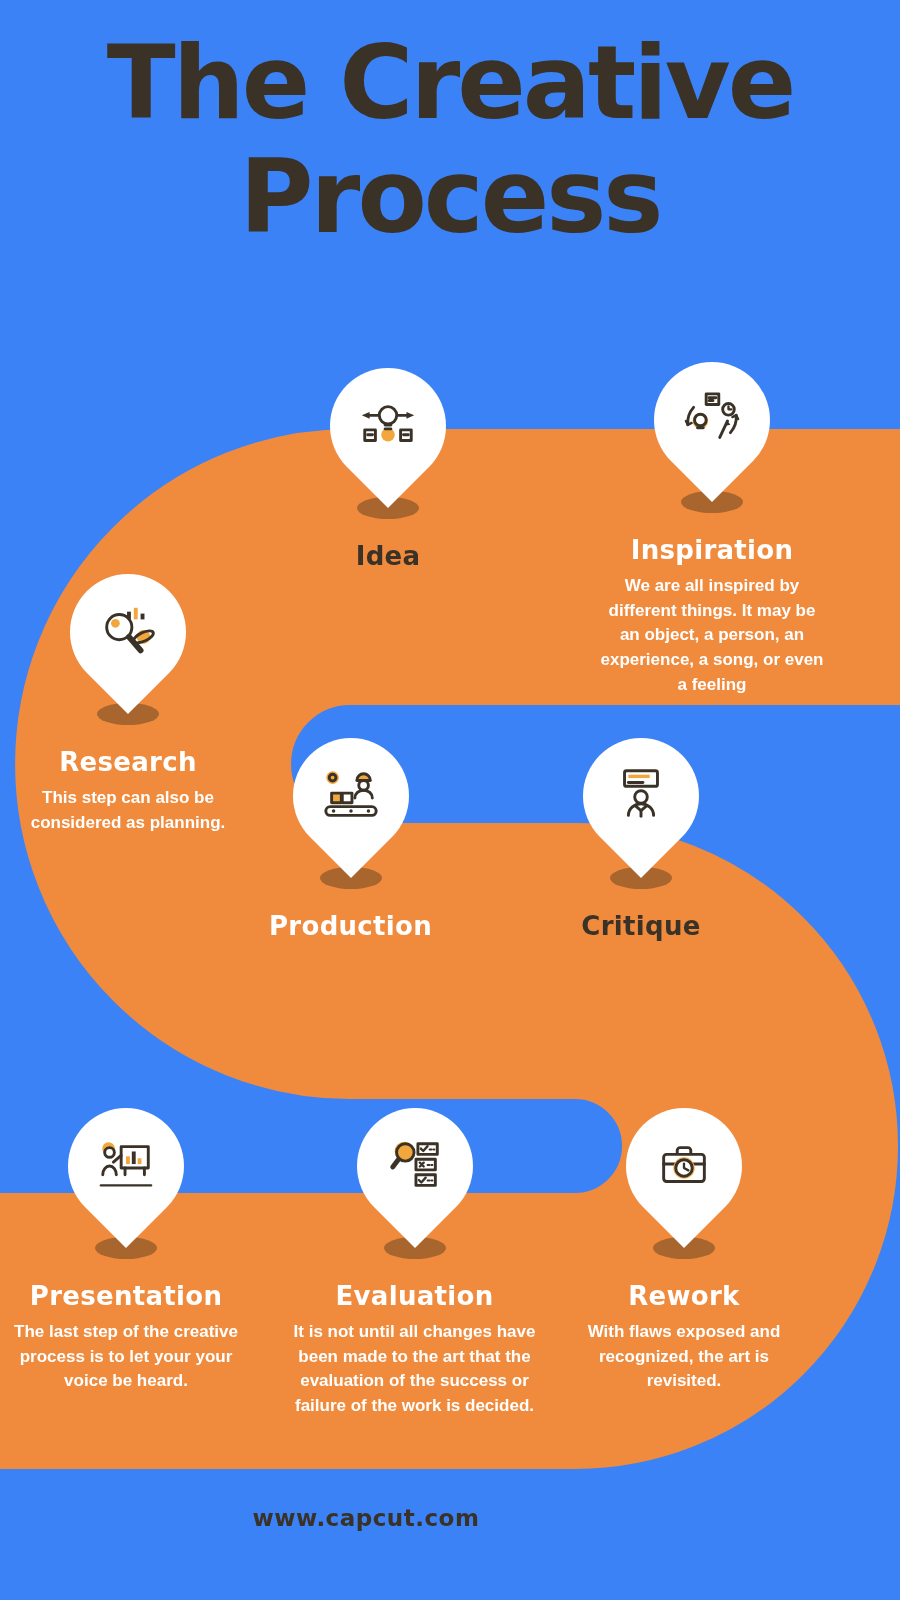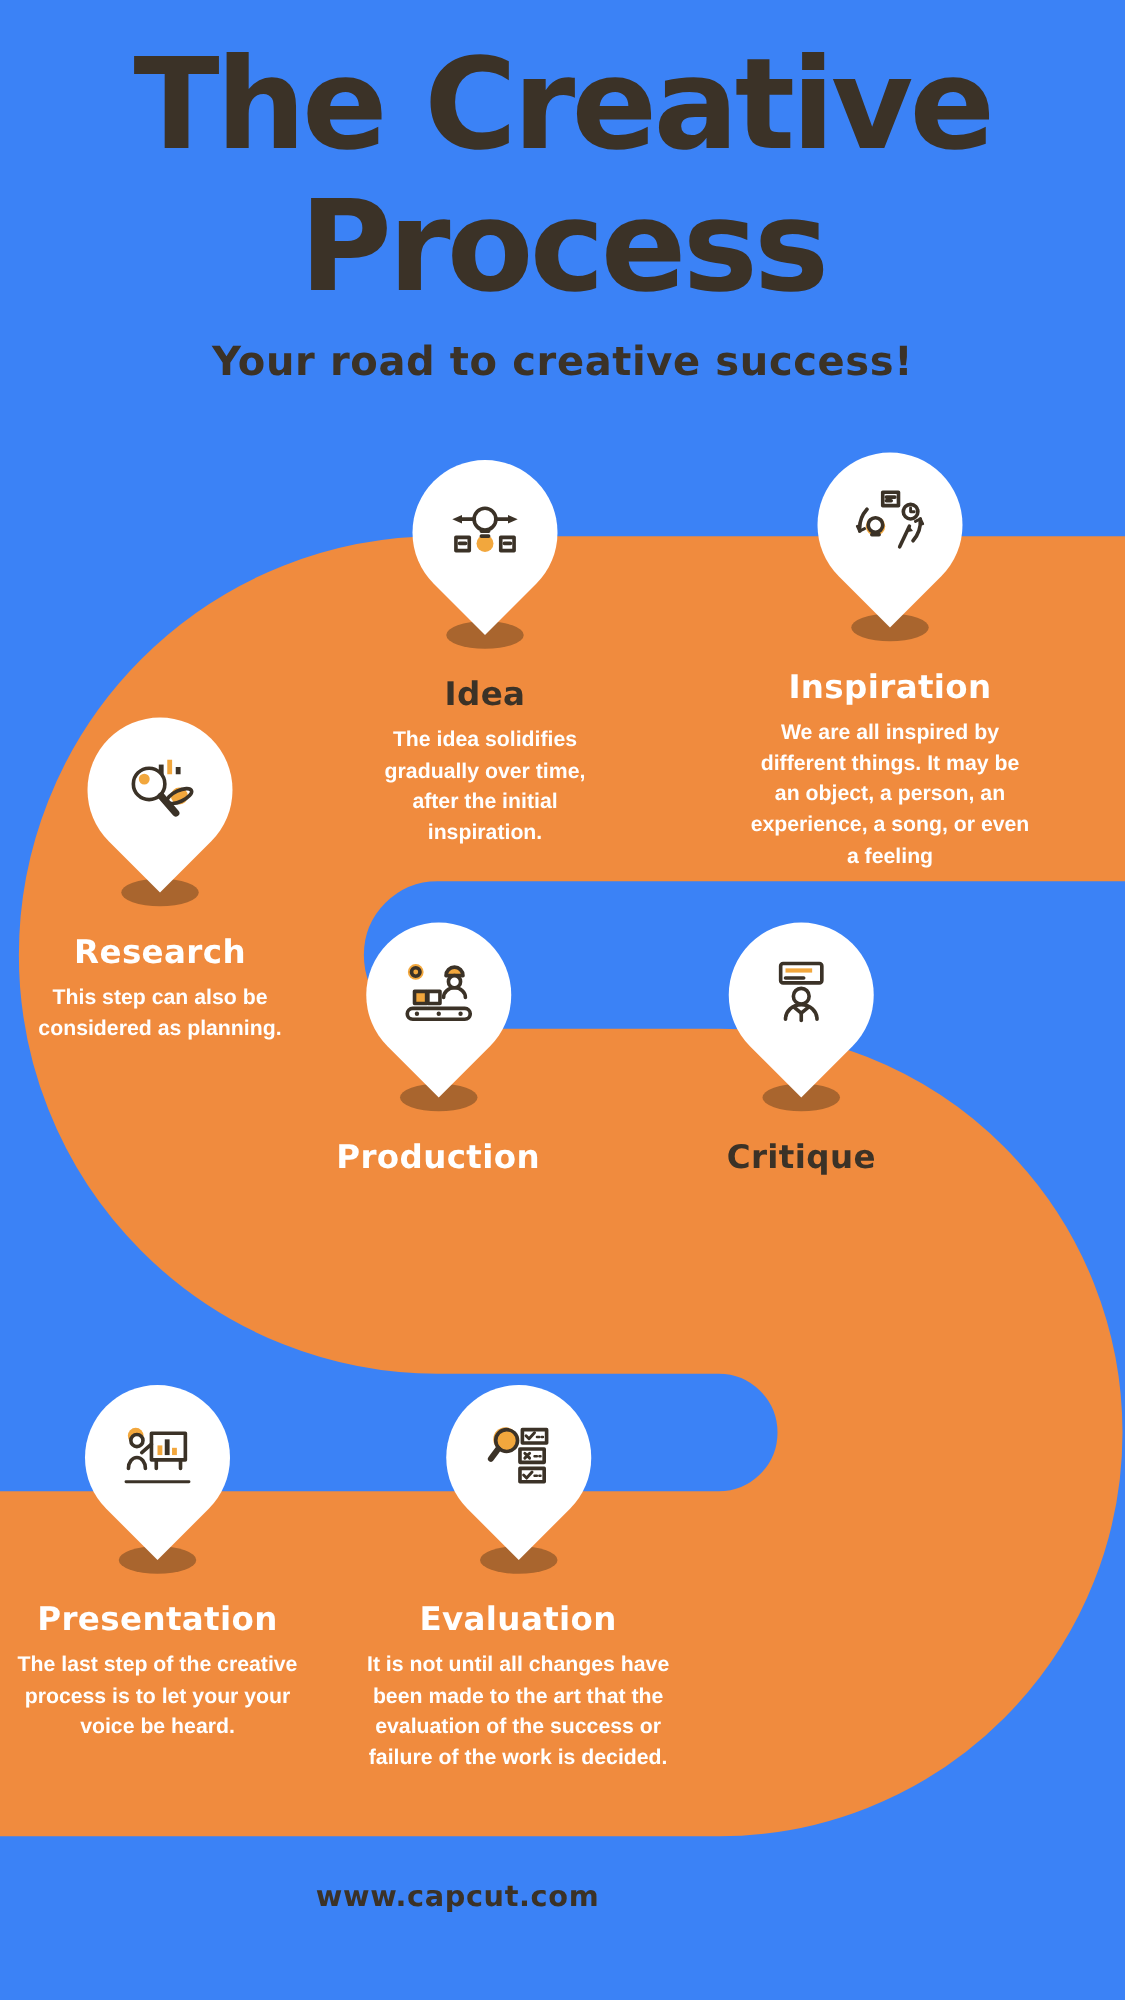--- a/index.html
+++ b/index.html
@@ -89,21 +89,20 @@
 <body>
 
 <div class="poster">
 
   <svg class="road" width="900" height="1600" viewBox="0 0 900 1600" aria-hidden="true">
     <path d="M 960 567 L 350 567 A 197 197 0 0 0 350 961 L 575 961 A 185 185 0 0 1 575 1331 L -60 1331" fill="none" stroke="#F08B3E" stroke-width="276"></path>
   </svg>
 
   <div class="header">
     <h1 class="main-title"><span>The Creative</span><br><span>Process</span></h1>
-    <p class="subtitle">Your road to creative success!</p>
   </div>
 
   <div class="step step-idea">
     <div class="pin">
       <span class="pin-icon">
         <svg viewBox="0 0 64 64" width="62" height="62" stroke="#3B3227" fill="none" stroke-width="3" stroke-linecap="round" stroke-linejoin="round">
           <circle cx="32" cy="41" r="7" fill="#F2A73D" stroke="none"></circle>
           <path d="M5 21 l8 -3.5 v7 z" fill="#3B3227" stroke="none"></path>
           <line x1="13" y1="21" x2="23" y2="21"></line>
           <path d="M59 21 l-8 -3.5 v7 z" fill="#3B3227" stroke="none"></path>
@@ -111,21 +110,20 @@
           <circle cx="32" cy="21" r="9" fill="#FFFFFF"></circle>
           <path d="M29 31 h6 M29 35 h6"></path>
           <rect x="8" y="36" width="11" height="11" fill="#FFFFFF"></rect>
           <rect x="45" y="36" width="11" height="11" fill="#FFFFFF"></rect>
           <path d="M11 41 h5 M48 41 h5"></path>
         </svg>
       </span>
     </div>
     <div class="pin-shadow"></div>
     <h2 class="step-title dark">Idea</h2>
-    <p class="step-desc">The idea solidifies gradually over time, after the initial inspiration.</p>
   </div>
 
   <div class="step step-inspiration">
     <div class="pin">
       <span class="pin-icon">
         <svg viewBox="0 0 64 64" width="62" height="62" stroke="#3B3227" fill="none" stroke-width="3" stroke-linecap="round" stroke-linejoin="round">
           <rect x="26" y="5" width="13" height="11" fill="#FFFFFF"></rect>
           <path d="M29 9 h7 M29 12 h4"></path>
           <path d="M13 19 a24 24 0 0 0 -6 18"></path>
           <path d="M7 37 l-2 -4 M7 37 l4 -2" stroke-width="2.4"></path>
@@ -245,16 +243,33 @@
           <path d="M36 46.5 l2.5 2.5 l4.5 -5" stroke-width="2.4"></path>
           <path d="M45 47 h5" stroke-width="2" stroke-dasharray="2 2"></path>
         </svg>
       </span>
     </div>
     <div class="pin-shadow"></div>
     <h2 class="step-title">Evaluation</h2>
     <p class="step-desc">It is not until all changes have been made to the art that the evaluation of the success or failure of the work is decided.</p>
   </div>
 
+  <div class="step step-rework">
+    <div class="pin">
+      <span class="pin-icon">
+        <svg viewBox="0 0 64 64" width="62" height="62" stroke="#3B3227" fill="none" stroke-width="3" stroke-linecap="round" stroke-linejoin="round">
+          <path d="M25 20 v-4 a3 3 0 0 1 3 -3 h8 a3 3 0 0 1 3 3 v4"></path>
+          <rect x="11" y="20" width="42" height="28" rx="3" fill="#FFFFFF"></rect>
+          <path d="M11 30 h13 M40 30 h13"></path>
+          <circle cx="32" cy="34" r="11" fill="#F2A73D" stroke="none"></circle>
+          <circle cx="32" cy="34" r="8.5" fill="#FFFFFF"></circle>
+          <path d="M32 29.5 v4.5 l4.5 2.5" stroke-width="2.4"></path>
+        </svg>
+      </span>
+    </div>
+    <div class="pin-shadow"></div>
+    <h2 class="step-title">Rework</h2>
+    <p class="step-desc">With flaws exposed and recognized, the art is revisited.</p>
+  </div>
 
   <div class="footer">www.capcut.com</div>
 
 </div>
 
 </body></html>

